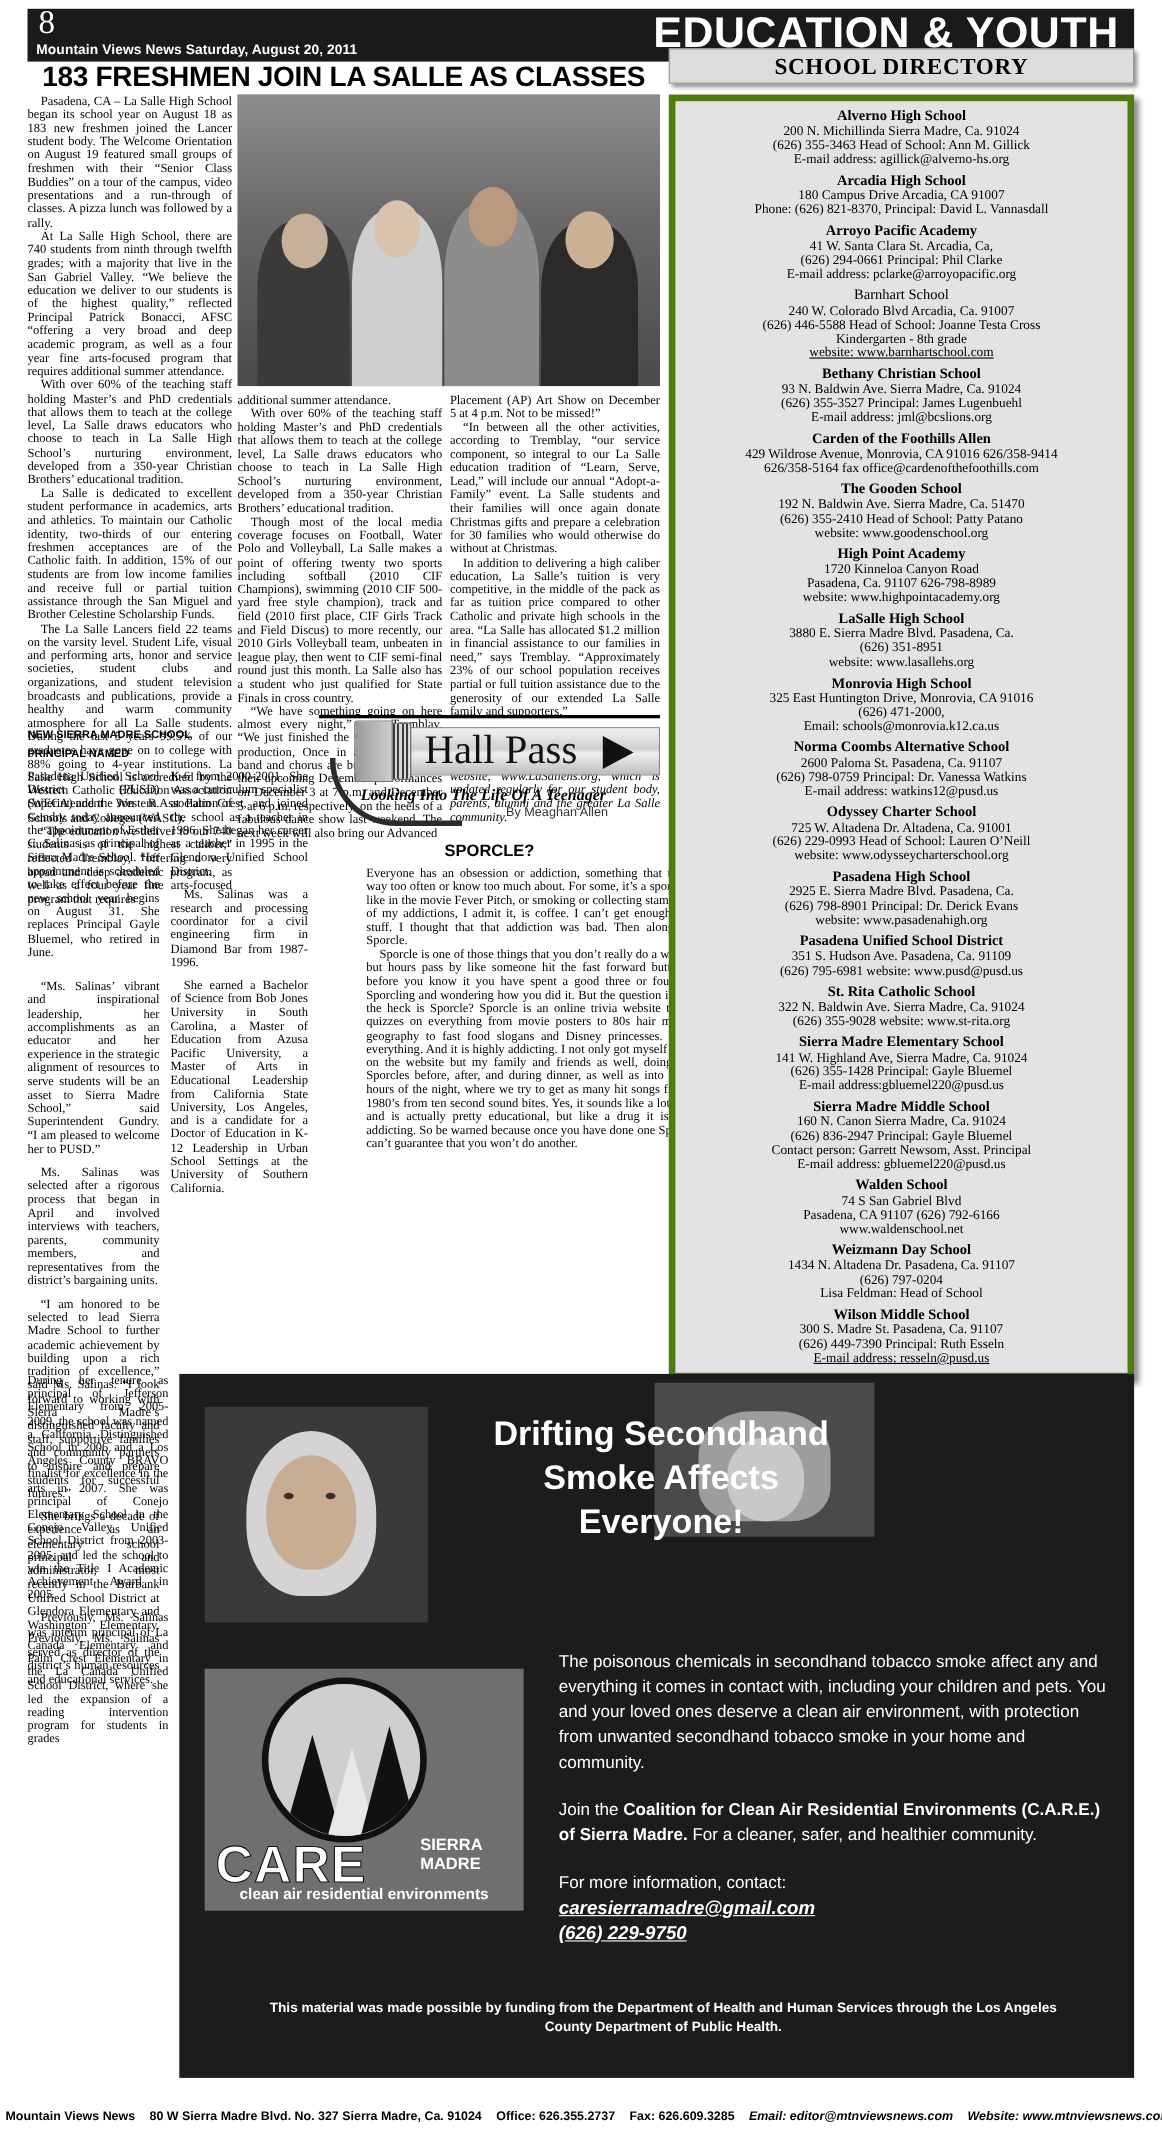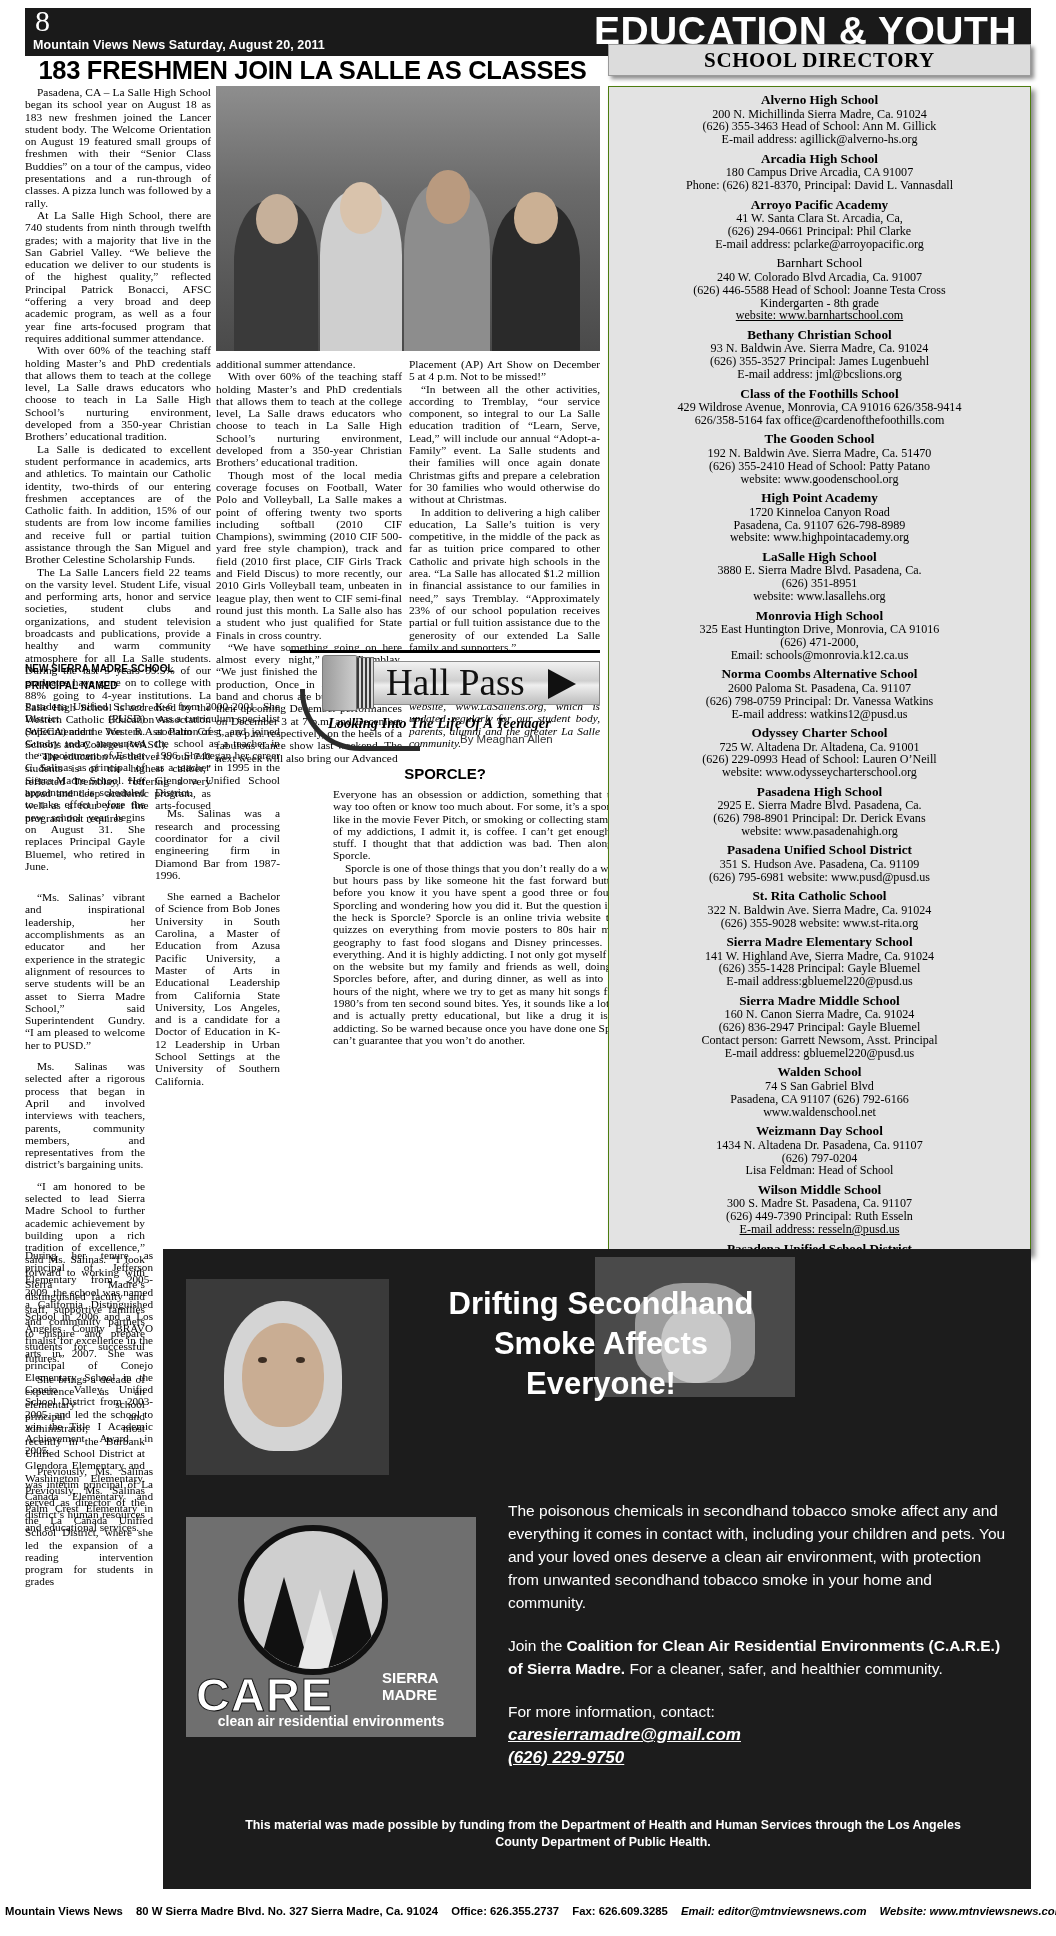--- a/index.html
+++ b/index.html
@@ -83,21 +83,21 @@
     background:#dcdcdc; border:1px solid #9a9a9a;
     box-shadow:3px 3px 4px rgba(0,0,0,.45);
   }
   .sd-title-box span {
     display:block; text-align:center; line-height:30px;
     font-family:"Liberation Serif", serif;
     font-size:21px; font-weight:bold; letter-spacing:.6px;
   }
   .sd-body {
     position:absolute; left:608px; top:86px; width:423px; height:1168px;
-    background:#e3e3e3; border:1px solid #4d7c0f;
+    background:#e3e3e3; border:6px solid #4d7c0f;
     box-shadow:4px 4px 5px rgba(0,0,0,.45);
     padding:6px 10px 4px 10px; overflow:hidden;
   }
   .sd-entry { text-align:center; margin-bottom:5.5px; }
   .sd-name { font-size:13.2px; font-weight:bold; line-height:14.5px; }
   .sd-line { font-size:12.1px; line-height:12.9px; }
   .sd-line.u { text-decoration:underline; }
 
   
   .care-ad {
@@ -344,21 +344,21 @@
       <div class="sd-line">Kindergarten - 8th grade</div>
       <div class="sd-line u">website:  www.barnhartschool.com</div>
     </div>
     <div class="sd-entry">
       <div class="sd-name">Bethany Christian School</div>
       <div class="sd-line">93 N. Baldwin Ave.  Sierra Madre, Ca. 91024</div>
       <div class="sd-line">(626) 355-3527 Principal: James Lugenbuehl</div>
       <div class="sd-line">E-mail address: jml@bcslions.org</div>
     </div>
     <div class="sd-entry">
-      <div class="sd-name">Class of the Foothills School</div>
+      <div class="sd-name">Carden of the Foothills Allen</div>
       <div class="sd-line">429 Wildrose Avenue, Monrovia, CA 91016  626/358-9414</div>
       <div class="sd-line">626/358-5164 fax office@cardenofthefoothills.com</div>
     </div>
     <div class="sd-entry">
       <div class="sd-name">The Gooden School</div>
       <div class="sd-line">192 N. Baldwin Ave.  Sierra Madre, Ca. 51470</div>
       <div class="sd-line">(626) 355-2410 Head of School: Patty Patano</div>
       <div class="sd-line">website: www.goodenschool.org</div>
     </div>
     <div class="sd-entry">
@@ -488,15 +488,15 @@
   </div>
 
   <div class="care-footer">This material was made possible by funding from the Department of Health and Human Services through the Los Angeles County Department of Public Health.</div>
 </div>
 
 <div class="page-footer">
   <span class="seg" style="margin-left:5px;">Mountain Views News</span>
   <span class="seg" style="margin-left:10px;">80 W Sierra Madre Blvd.  No. 327   Sierra Madre, Ca.  91024</span>
   <span class="seg" style="margin-left:10px;">Office:  626.355.2737</span>
   <span class="seg" style="margin-left:10px;">Fax:  626.609.3285</span>
-  <span class="seg ital" style="margin-left:10px;">Email:  editor@mtnviewsnews.com</span>
+  <span class="seg ital" style="margin-left:10px;margin-top:13px;">Email:  editor@mtnviewsnews.com</span>
   <span class="seg ital" style="margin-left:10px;">Website:  www.mtnviewsnews.com</span>
 </div>
 
 </body></html>

